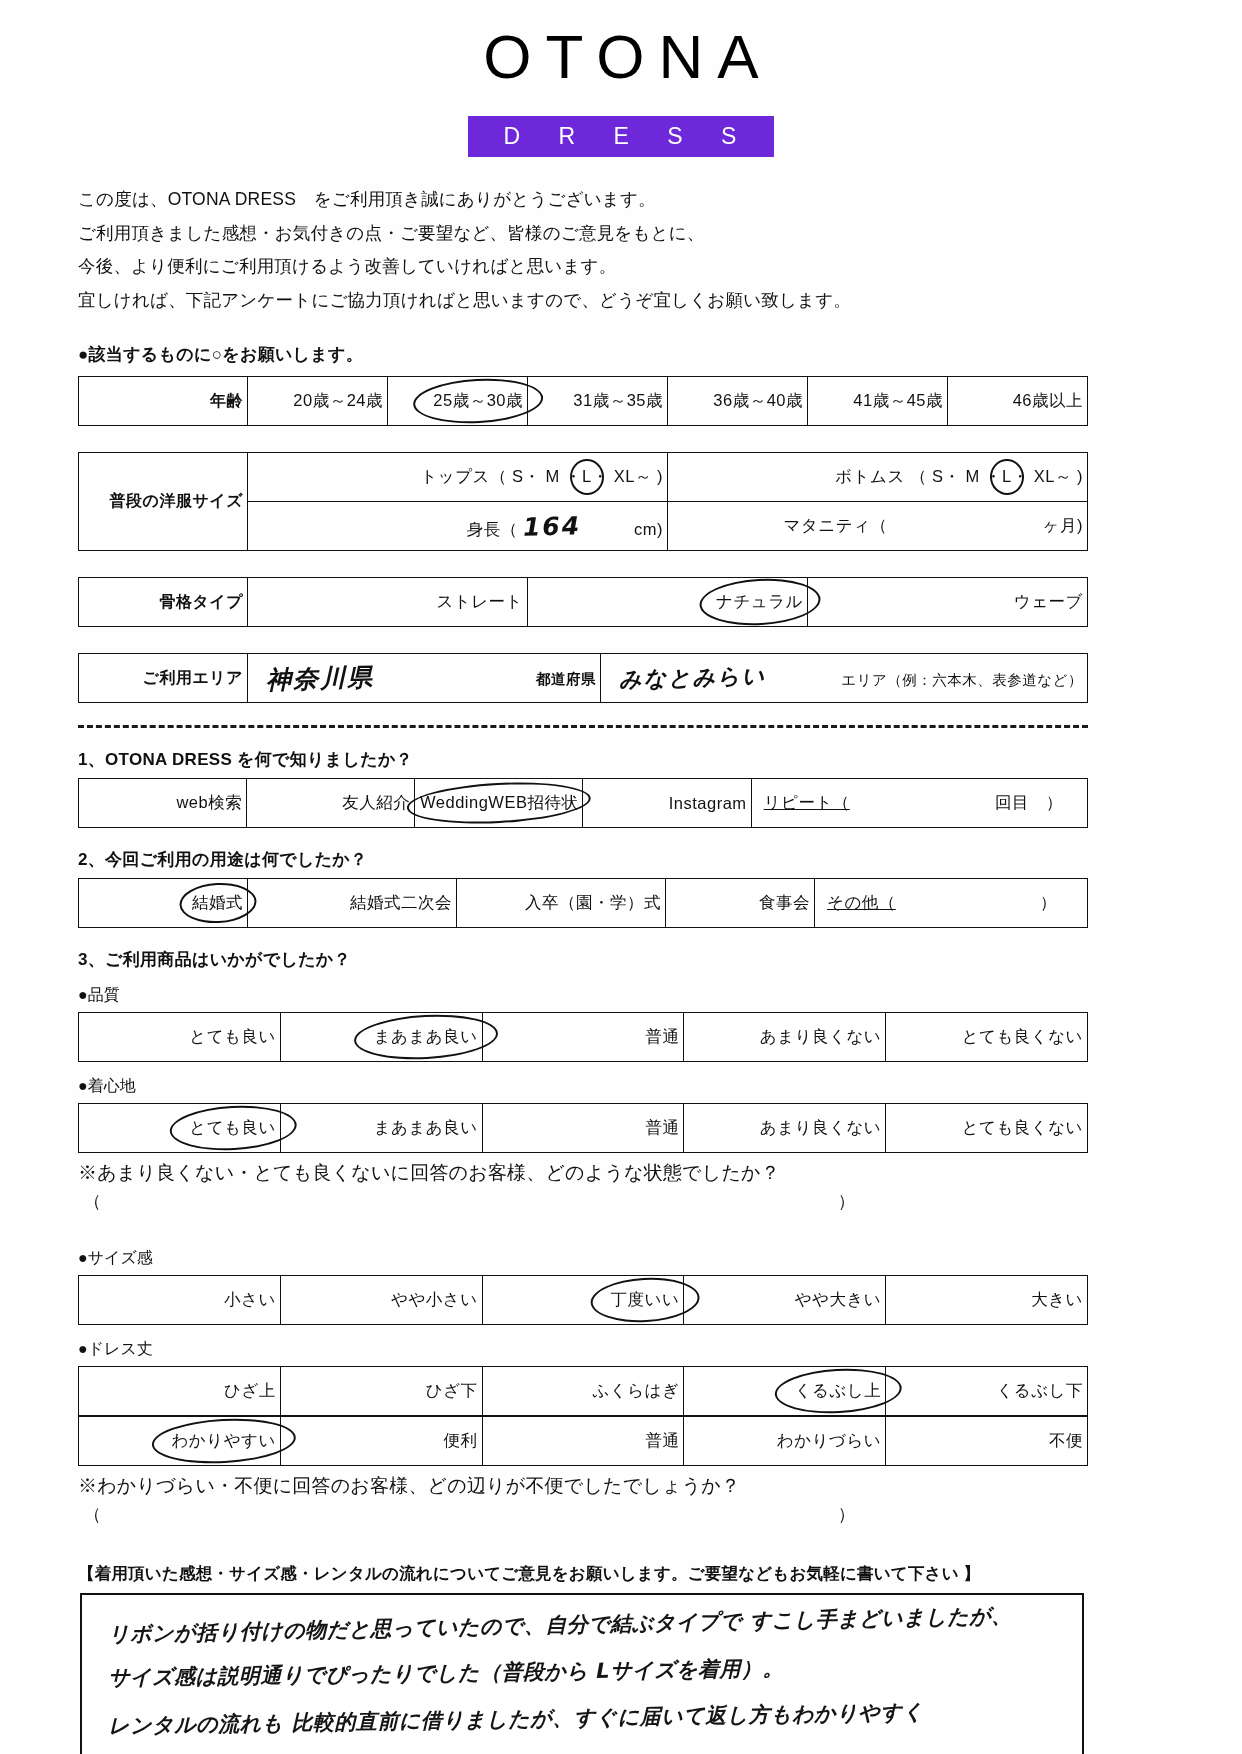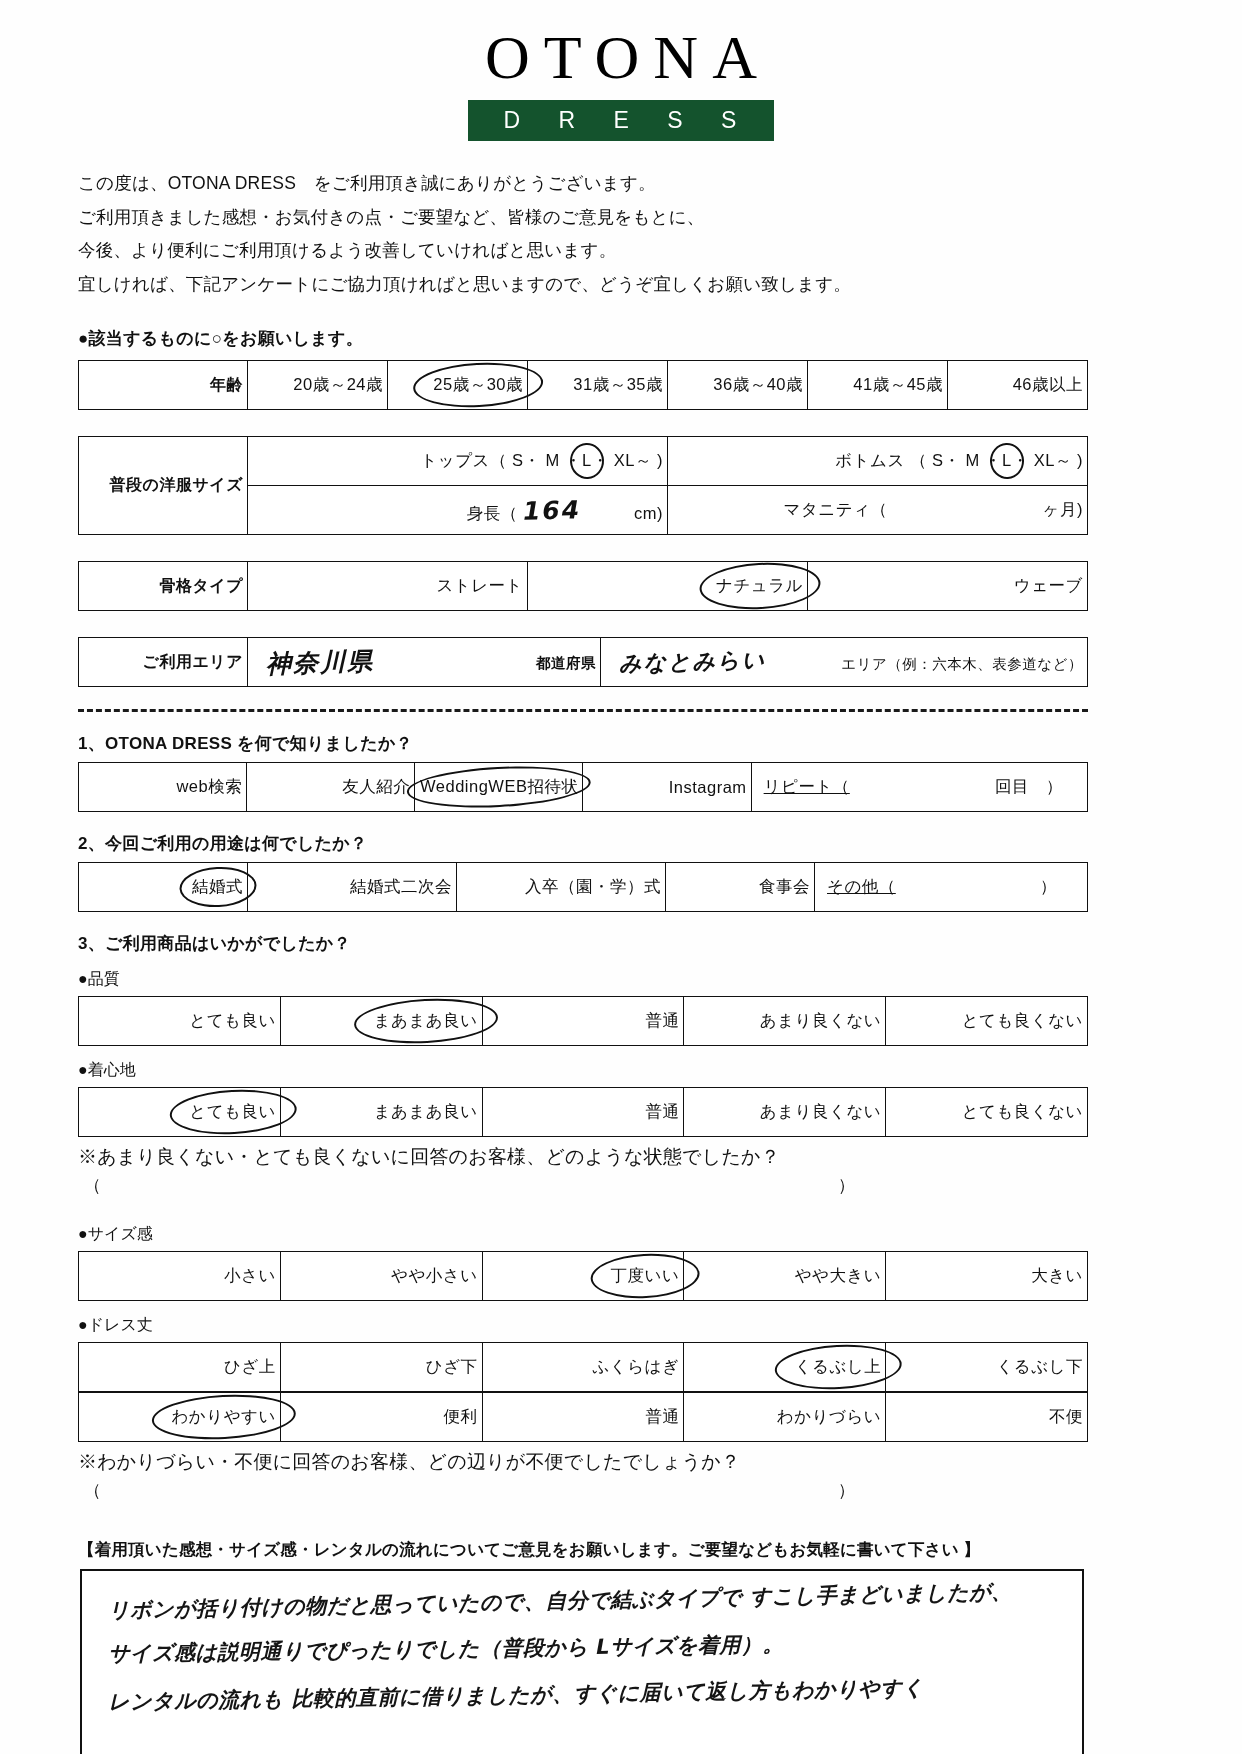--- a/index.html
+++ b/index.html
@@ -10,27 +10,27 @@
     color:#111;
     position:relative;
     overflow:hidden;
   }
   .page { position:relative; width:1242px; height:1754px; padding:0; box-sizing:border-box; }
 
   
   .logo-wrap { text-align:center; padding-top:26px; }
   .logo-main {
     font-size:62px; letter-spacing:14px; font-weight:400;
-    font-family:Liberation Serif, serif; color:#000;
+    font-family:Liberation Sans, sans-serif; color:#000;
     line-height:1; padding-left:14px;
   }
   .logo-band {
-    display:inline-block; background:#14532d; color:#fff;
+    display:inline-block; background:#6d28d9; color:#fff;
     font-size:23px; letter-spacing:16px; padding:7px 22px 7px 36px;
-    margin-top:12px;
+    margin-top:28px;
   }
 
   
   .intro { margin:26px 0 0 78px; font-size:17.5px; line-height:1.92; letter-spacing:0.2px; }
   .intro div { white-space:nowrap; }
 
   .bullet-line { margin:26px 0 10px 78px; font-size:17px; font-weight:bold; letter-spacing:0.3px; }
 
   
   .tbl {
@@ -260,21 +260,21 @@
       <td><span>とても良くない</span></td>
     </tr>
   </tbody>
     </table>
   <div class="note">※あまり良くない・とても良くないに回答のお客様、どのような状態でしたか？</div>
   <div class="paren-row">
     <span class="l">（</span>
     <span class="r">）</span>
   </div>
 
-  <div class="subhead" style="margin-top:24px">●サイズ感</div>
+  <div class="subhead" style="margin-top:32px">●サイズ感</div>
   <table class="tbl">
     <tbody>
         <tr>
       <td><span>小さい</span></td>
       <td><span>やや小さい</span></td>
       <td><span class="circ">丁度いい</span></td>
       <td><span>やや大きい</span></td>
       <td><span>大きい</span></td>
     </tr>
   </tbody>

